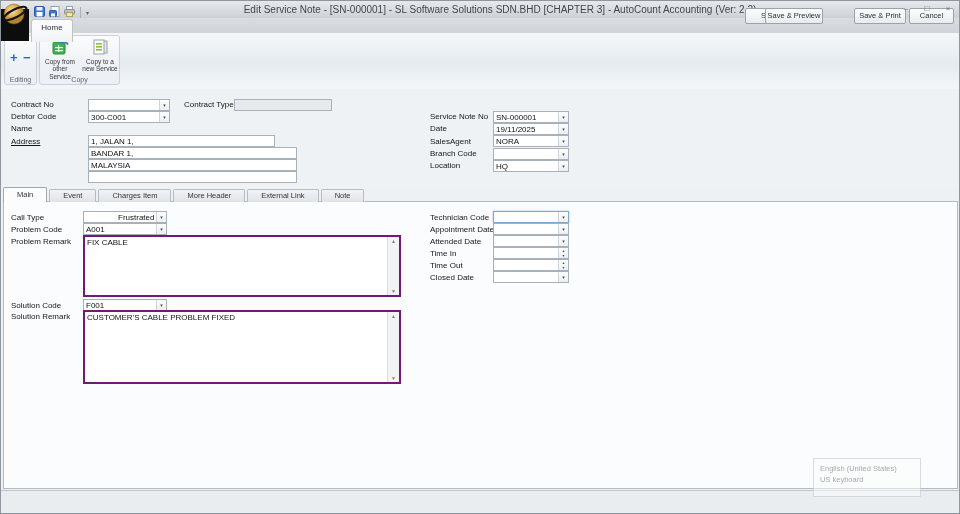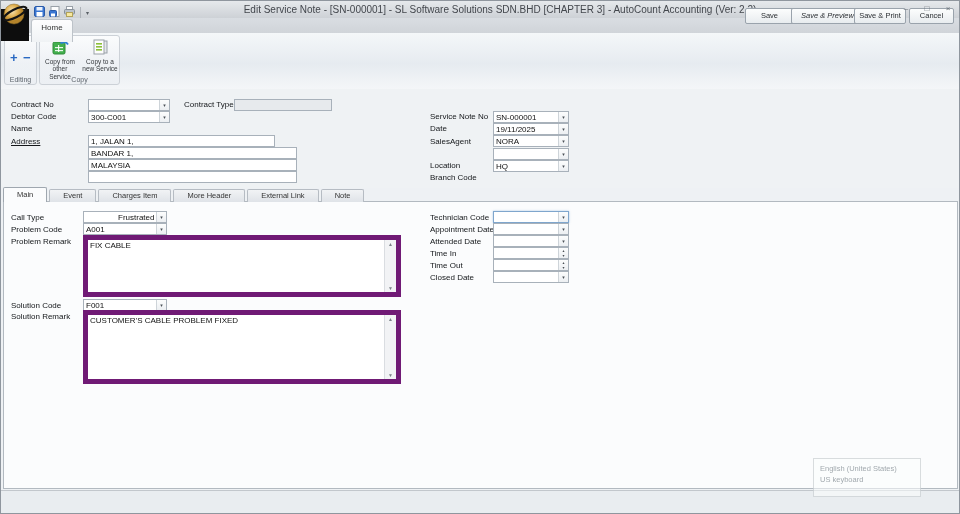--- a/index.html
+++ b/index.html
@@ -61,34 +61,34 @@
   .tabs{position:absolute;left:2px;top:187px;height:14px;display:flex;align-items:flex-end;z-index:4;}
   .tab{height:12px;line-height:12px;padding:0 13px;font-size:7.5px;color:#333;margin-right:2px;
        background:linear-gradient(#f1f3f5,#dfe3e8);border:1px solid #b6bcc3;border-bottom:0;
        border-radius:2px 2px 0 0;}
   .tab.active{height:14px;line-height:14px;background:#fbfcfd;position:relative;z-index:5;
               border:1px solid #9fa7af;border-bottom:0;}
 
   .panel{position:absolute;left:2px;top:200px;width:955px;height:288px;background:#fbfcfd;
          border:1px solid #b2b9c0;box-sizing:border-box;z-index:1;}
 
-  .remark{position:absolute;border:5px solid #701a75;background:#fff;box-sizing:border-box;display:flex;z-index:2;}
+  .remark{position:absolute;border:2px solid #701a75;background:#fff;box-sizing:border-box;display:flex;z-index:2;}
   .remark textarea{flex:1;min-width:0;border:0;outline:0;resize:none;padding:1px 2px;
                    font:8px "Liberation Sans",sans-serif;color:#111;background:transparent;}
   .vscroll{width:11px;background:#f2f3f5;border-left:1px solid #dadde1;display:flex;flex-direction:column;
            justify-content:space-between;align-items:center;font-size:5px;color:#7c8288;padding:1px 0;}
 
   
   .footer{position:absolute;left:0;top:489px;width:100%;height:25px;background:#e9edf0;
           border-top:1px solid #c2c7cc;z-index:3;}
   .btn{position:absolute;top:7px;height:16px;font-size:7.5px;color:#2b2f33;
        background:linear-gradient(#fcfdfd,#e8ecef);border:1px solid #9aa3ac;border-radius:2px;
        text-align:center;line-height:14px;box-sizing:border-box;z-index:4;}
   .btn-save{left:744px;width:49px;}
-  .btn-preview{left:790px;width:73px;font-style:italic;}
+  .btn-preview{left:764px;width:58px;}
   .btn-print{left:853px;width:52px;}
   .btn-cancel{left:908px;width:45px;}
 
   
   .lang-overlay{position:absolute;left:812px;top:457px;width:108px;height:39px;z-index:6;
                 background:rgba(252,253,253,.55);border:1px solid rgba(173,179,185,.45);
                 font-size:7.5px;color:rgba(139,147,154,.8);padding:4px 6px;box-sizing:border-box;
                 line-height:11px;pointer-events:none;}
 </style>
 </head>
@@ -231,21 +231,21 @@
     <input value="19/11/2025" style="">
     <span class="caret">▾</span>
   </div>
 
   <div class="lbl" style="left:429px;top:136px;">SalesAgent</div>
   <div class="fld" style="left:492px;top:134px;width:76px;">
     <input value="NORA" style="">
     <span class="caret">▾</span>
   </div>
 
-  <div class="lbl" style="left:429px;top:148px;margin-top:24px;">Branch Code</div>
+  <div class="lbl" style="left:429px;top:148px;">Branch Code</div>
   <div class="fld" style="left:492px;top:147px;width:76px;">
     <input value="" style="">
     <span class="caret">▾</span>
   </div>
 
   <div class="lbl" style="left:429px;top:160px;">Location</div>
   <div class="fld" style="left:492px;top:159px;width:76px;">
     <input value="HQ" style="">
     <span class="caret">▾</span>
   </div>

